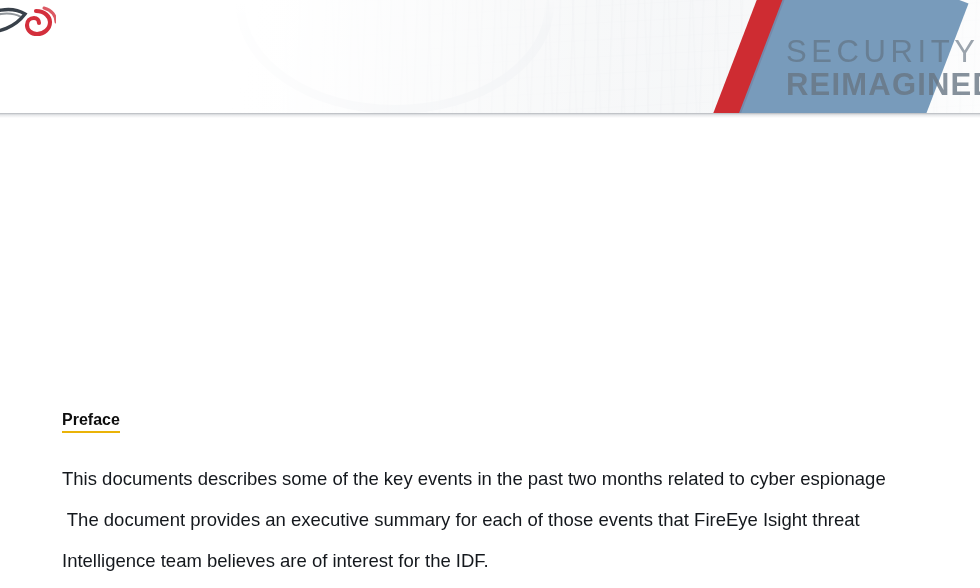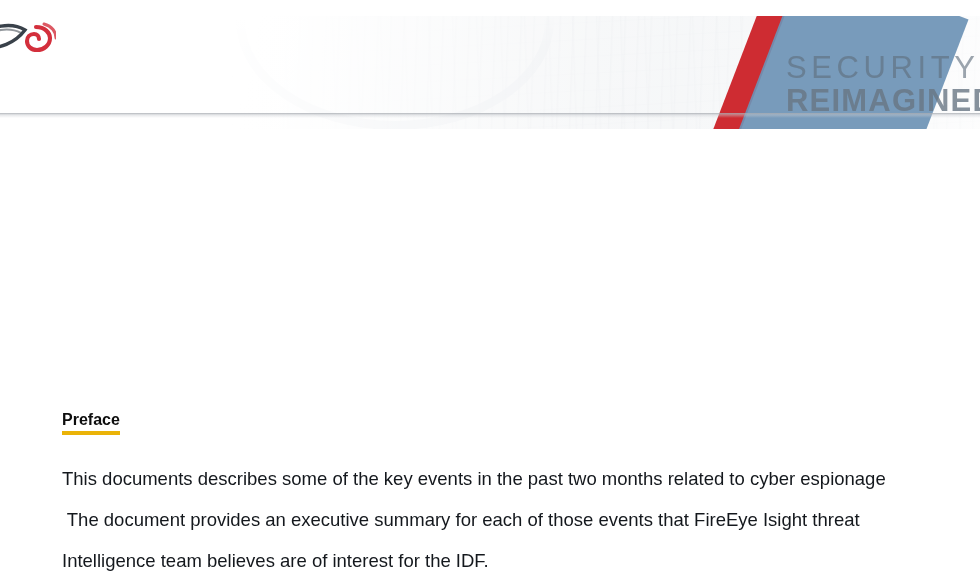--- a/index.html
+++ b/index.html
@@ -21,21 +21,21 @@
     width: 980px;
     height: 588px;
     background: #ffffff;
     overflow: hidden;
   }
 
   
   .banner {
     position: absolute;
     left: 0;
-    top: 16px;
+    top: 0;
     width: 980px;
     height: 113px;
     overflow: hidden;
     background: #fbfbfc;
   }
 
   
   .city {
     position: absolute;
     left: 0;
@@ -249,21 +249,21 @@
     left: 62px;
     top: 411px;
     font-family: "Liberation Sans", sans-serif;
     font-size: 16px;
     font-weight: bold;
     color: #0d0d0d;
     white-space: nowrap;
   }
   .section-head .u {
     display: inline-block;
-    border-bottom: 4px solid #eab308;
+    border-bottom: 2px solid #eab308;
     padding-bottom: 2px;
   }
 
   .body-copy {
     position: absolute;
     left: 62px;
     top: 458px;
     width: 1130px;          
     font-family: "Liberation Sans", sans-serif;
     font-size: 18.5px;

